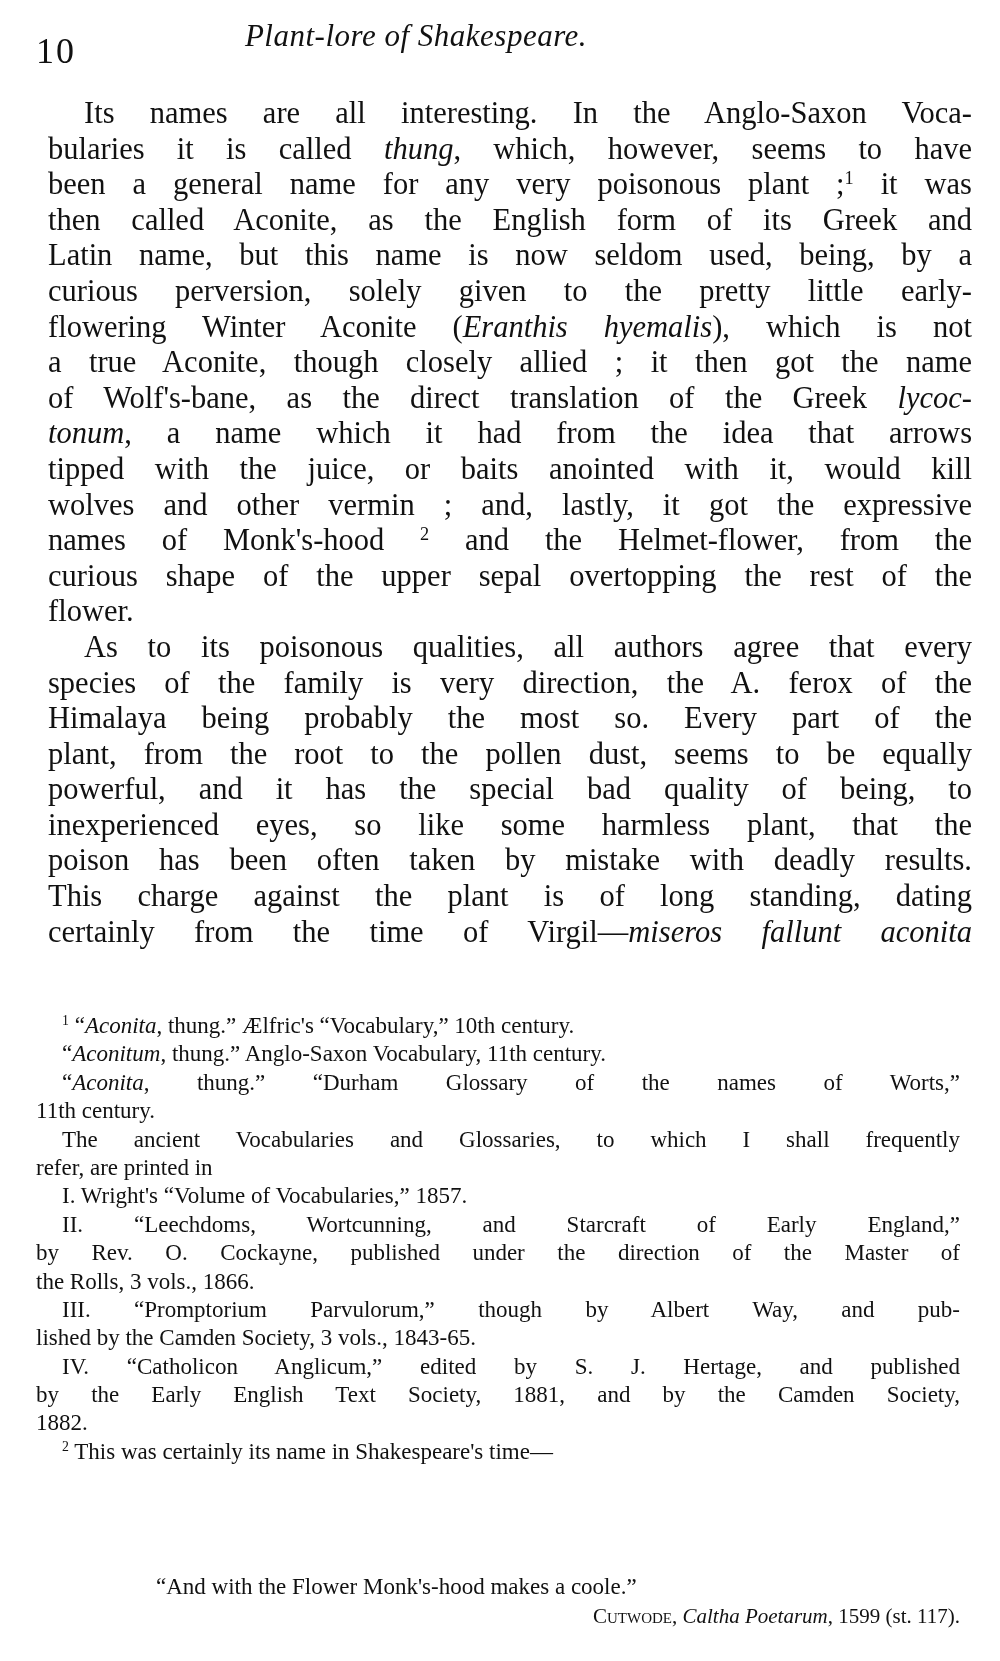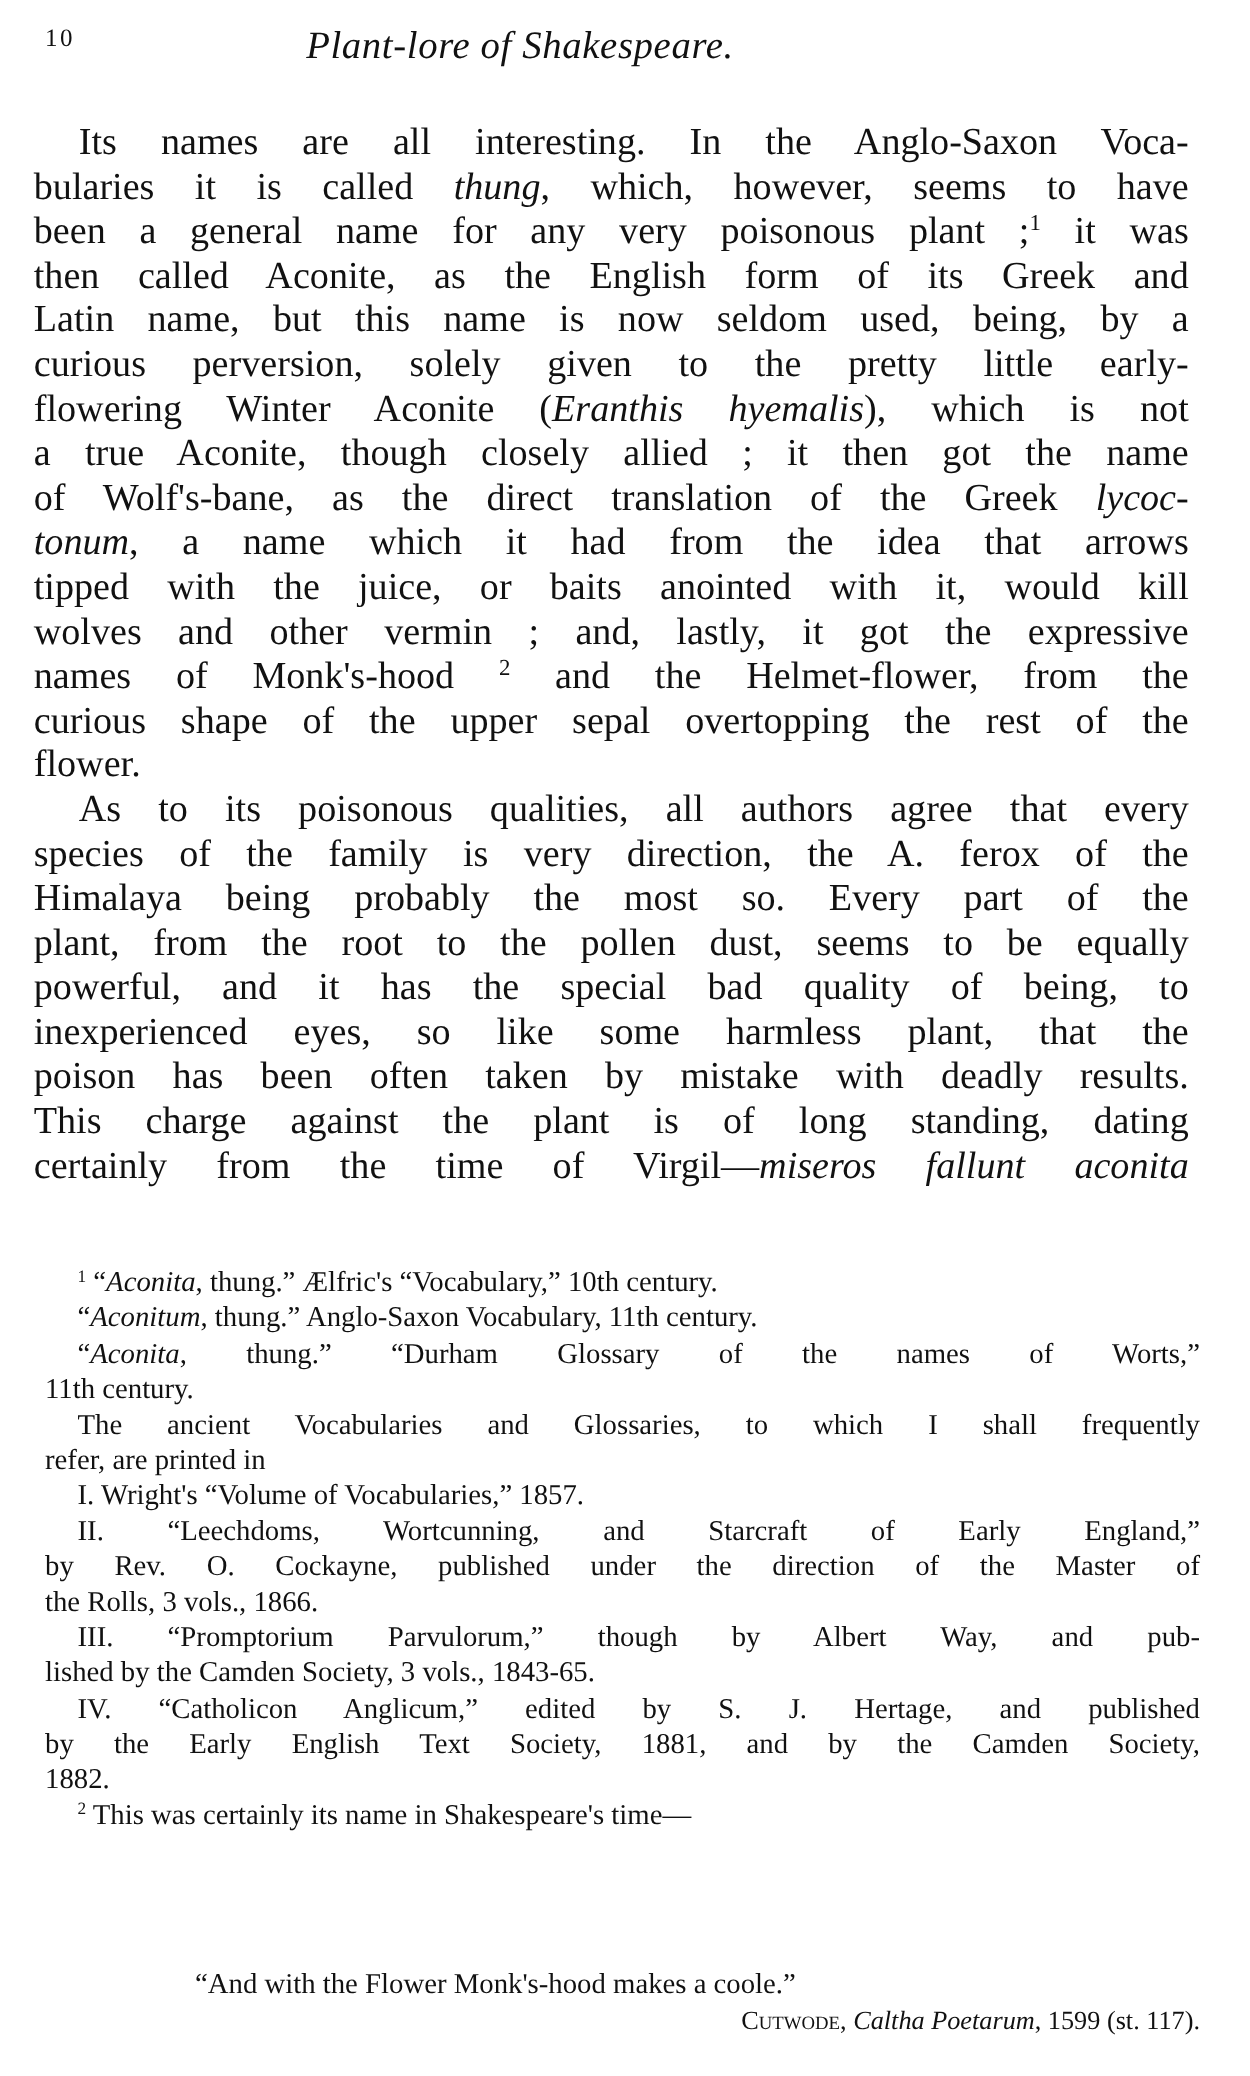--- a/index.html
+++ b/index.html
@@ -1,22 +1,22 @@
 <!DOCTYPE html>
 <html><head>
 <meta charset="utf-8">
 <style>
   html, body { margin: 0; padding: 0; background: #ffffff; }
   body { width: 1000px; height: 1661px; position: relative; overflow: hidden;
          font-family: "Liberation Serif", "DejaVu Serif", serif; color: #111; }
   .header { position: absolute; top: 18px; left: 36px; width: 930px; height: 44px; }
-  .page-num { position: absolute; left: 0; top: 2px; font-size: 20px; letter-spacing: 2px; }
+  .page-num { position: absolute; left: 0; top: 12px; font-size: 36px; letter-spacing: 2px; }
   .running-title { position: absolute; left: 0; width: 760px; text-align: center; top: 0;
                    font-style: italic; font-size: 31px; letter-spacing: 0.5px; }
-  .body-text { position: absolute; left: 27px; top: 96px; width: 924px; }
+  .body-text { position: absolute; left: 48px; top: 96px; width: 924px; }
   .line { display: block; font-size: 30.5px; line-height: 35.6px; height: 35.6px;
           text-align: justify; text-align-last: justify; white-space: nowrap; }
   .line.last { text-align-last: left; }
   .line.indent { padding-left: 36px; }
   .fn { position: absolute; left: 36px; width: 924px; }
   .fline { display: block; font-size: 23px; line-height: 28.4px; height: 28.4px;
            text-align: justify; text-align-last: justify; white-space: nowrap; }
   .fline.last { text-align-last: left; }
   .fline.indent { padding-left: 26px; }
   sup { font-size: 60%; vertical-align: 0.55em; line-height: 0; }

